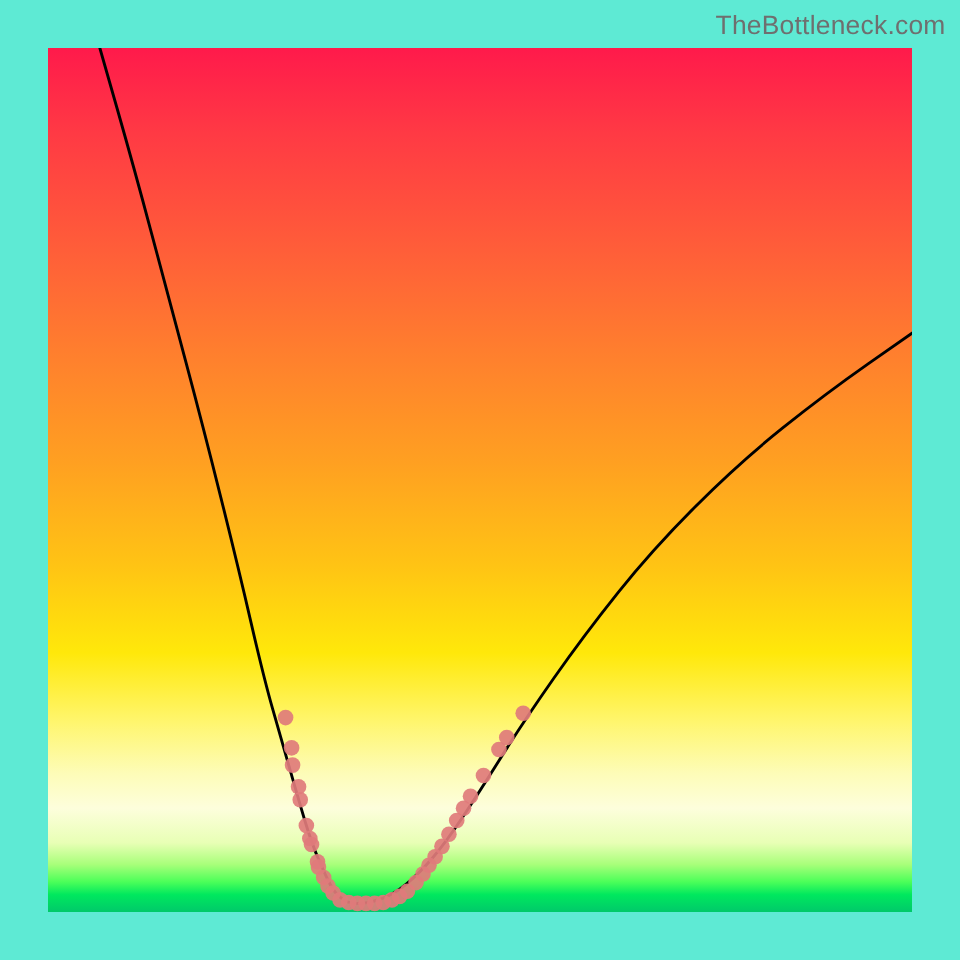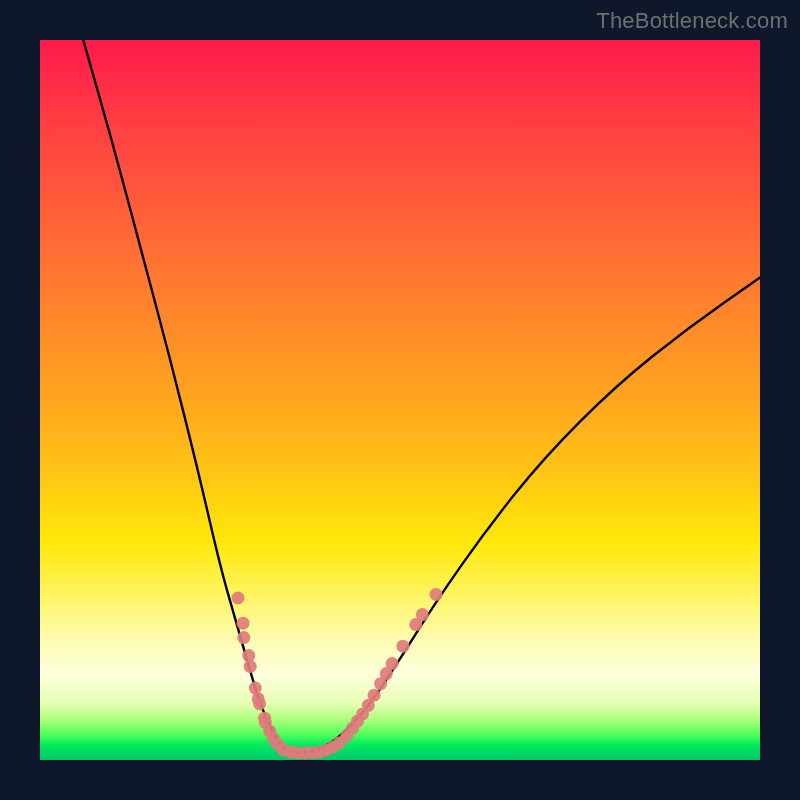--- a/index.html
+++ b/index.html
@@ -10,21 +10,21 @@
     background: #000;
     font-family: Arial, Helvetica, sans-serif;
     overflow: hidden;
   }
   .frame {
     position: absolute;
     left: 0;
     top: 0;
     width: 800px;
     height: 800px;
-    background: #0f172a;
+    background: #5eead4;
   }
   .plot-area {
     position: absolute;
     left: 40px;
     top: 40px;
     width: 720px;
     height: 720px;
     
     background: linear-gradient(
       to bottom,

